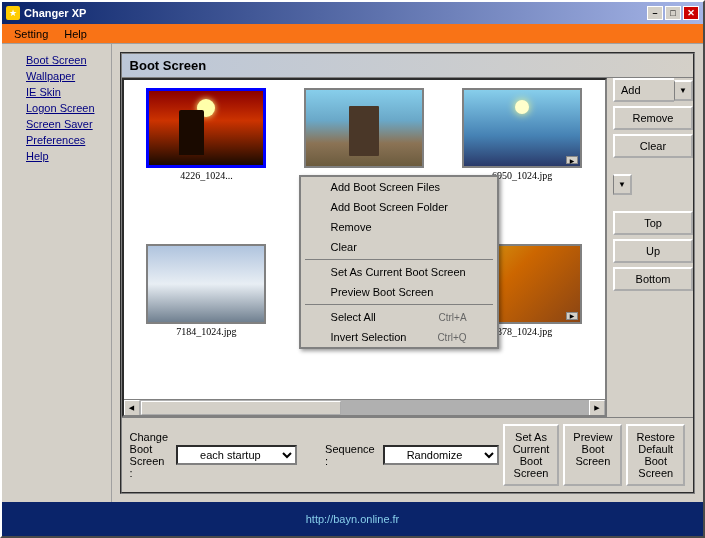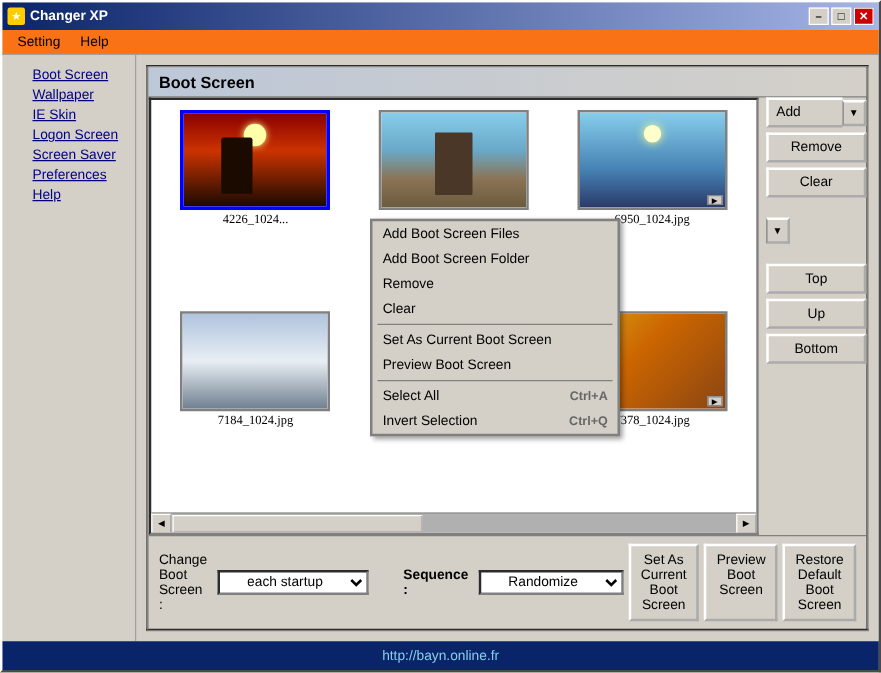--- a/index.html
+++ b/index.html
@@ -234,55 +234,54 @@
       text-align: center;
     }
     select {
       border: 2px inset #808080;
       background: white;
       font-size: 11px;
       padding: 1px 18px;
     }
     .status-bar {
       background: #0a246a;
-      height: 23px;
+      height: 34px;
       display: flex;
       align-items: center;
       justify-content: center;
       color: #87CEEB;
       font-size: 11px;
     }
     
     .context-menu {
       position: absolute;
       top: 95px;
       left: 175px;
       background: #d4d0c8;
       border: 2px solid #808080;
       box-shadow: 2px 2px 4px rgba(0,0,0,0.4);
       z-index: 100;
       min-width: 200px;
     }
     .context-menu-item {
-      padding: 4px 8px;
+      padding: 4px 30px;
       cursor: pointer;
       display: flex;
       justify-content: space-between;
       align-items: center;
     }
     .context-menu-separator {
       height: 1px;
       background: #808080;
       margin: 2px 4px;
     }
     .context-shortcut {
       color: #666;
       margin-left: 20px;
       font-size: 10px;
-      font-weight: bold;
     }
     
     .thumb-1-inner {
       width: 100%;
       height: 100%;
       position: relative;
       background: linear-gradient(180deg, #8B0000 0%, #cc3300 40%, #1a0a00 100%);
     }
     .moon {
       position: absolute;
@@ -468,21 +467,21 @@
         </div>
 
         <div class="bottom-controls">
           <div class="bottom-row1">
             <span>Change Boot Screen :</span>
             <select>
               <option>each startup</option>
               <option>never</option>
               <option>always</option>
             </select>
-            <span style="margin-left:20px;font-weight:bold;">Sequence :</span>
+            <span style="margin-left:20px;">Sequence :</span>
             <select>
               <option>Randomize</option>
               <option>Sequential</option>
             </select>
           </div>
           <div class="bottom-row2">
             <div class="bottom-btn">Set As Current Boot Screen</div>
             <div class="bottom-btn">Preview Boot Screen</div>
           </div>
           <div class="bottom-row3">

